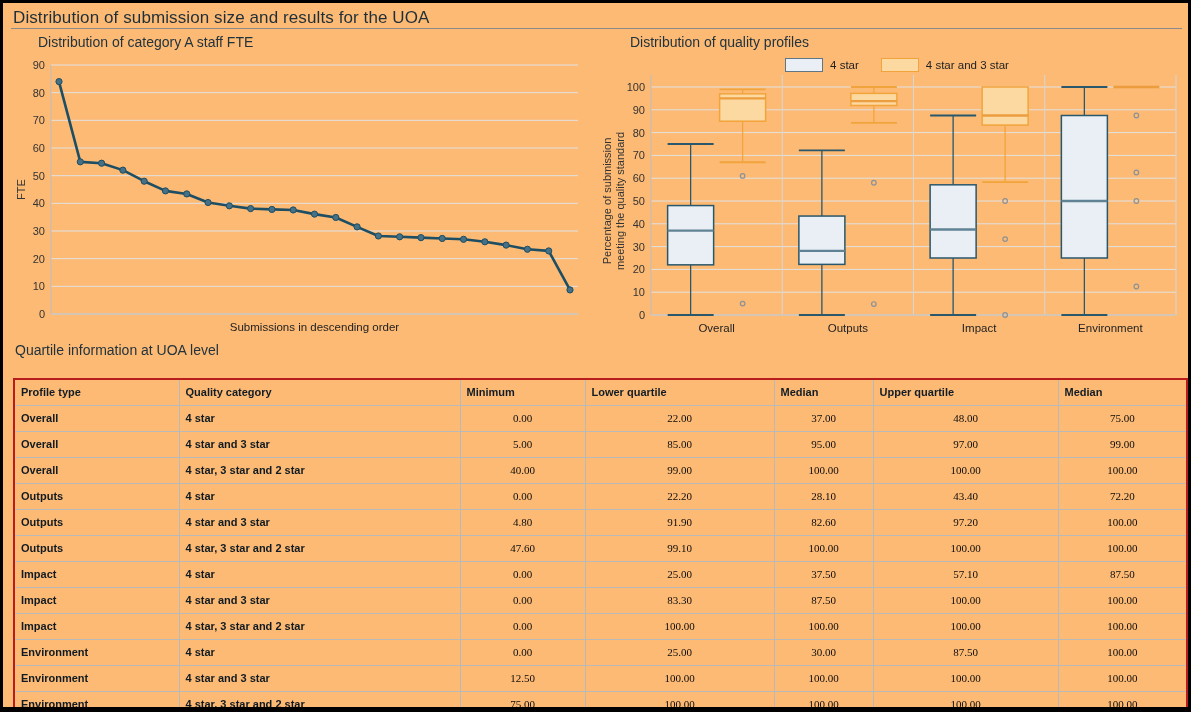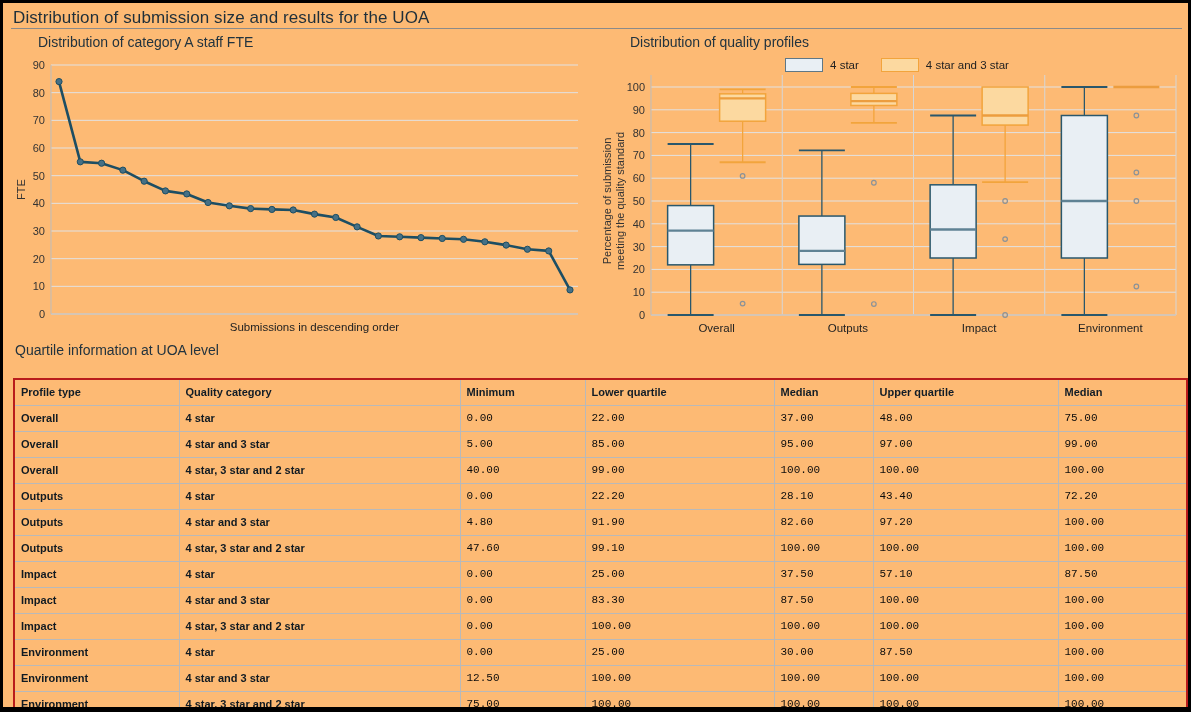--- a/index.html
+++ b/index.html
@@ -52,21 +52,21 @@
   table.quartile th, table.quartile td{
     border:1px solid #b9b9b9;
     height:26px;box-sizing:border-box;
     padding:0 6px;
     overflow:hidden;white-space:nowrap;
   }
   table.quartile th{
     text-align:left;font-weight:bold;color:#111c26;
   }
   td.cell-label{font-weight:bold;text-align:left;color:#101a22;}
-  td.cell-num{font-weight:normal;text-align:left;padding-right:8px;font-family:Liberation Mono, monospace;}
+  td.cell-num{font-weight:normal;text-align:center;padding-right:8px;font-family:Liberation Serif, serif;}
 </style>
 </head>
 <body>
 
 <div class="page">
 
   <div class="main-title">Distribution of submission size and results for the UOA</div>
   <div class="title-divider"></div>
 
   <div class="chart-subtitle subtitle-fte">Distribution of category A staff FTE</div>

